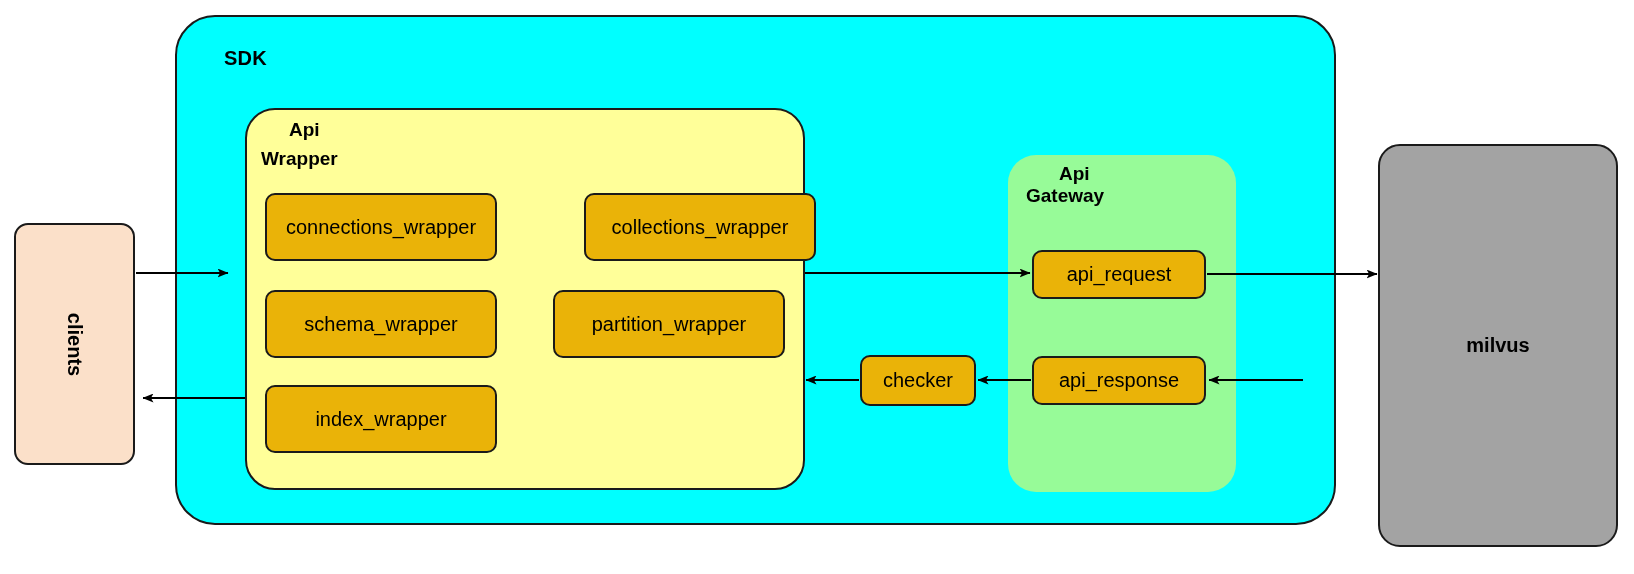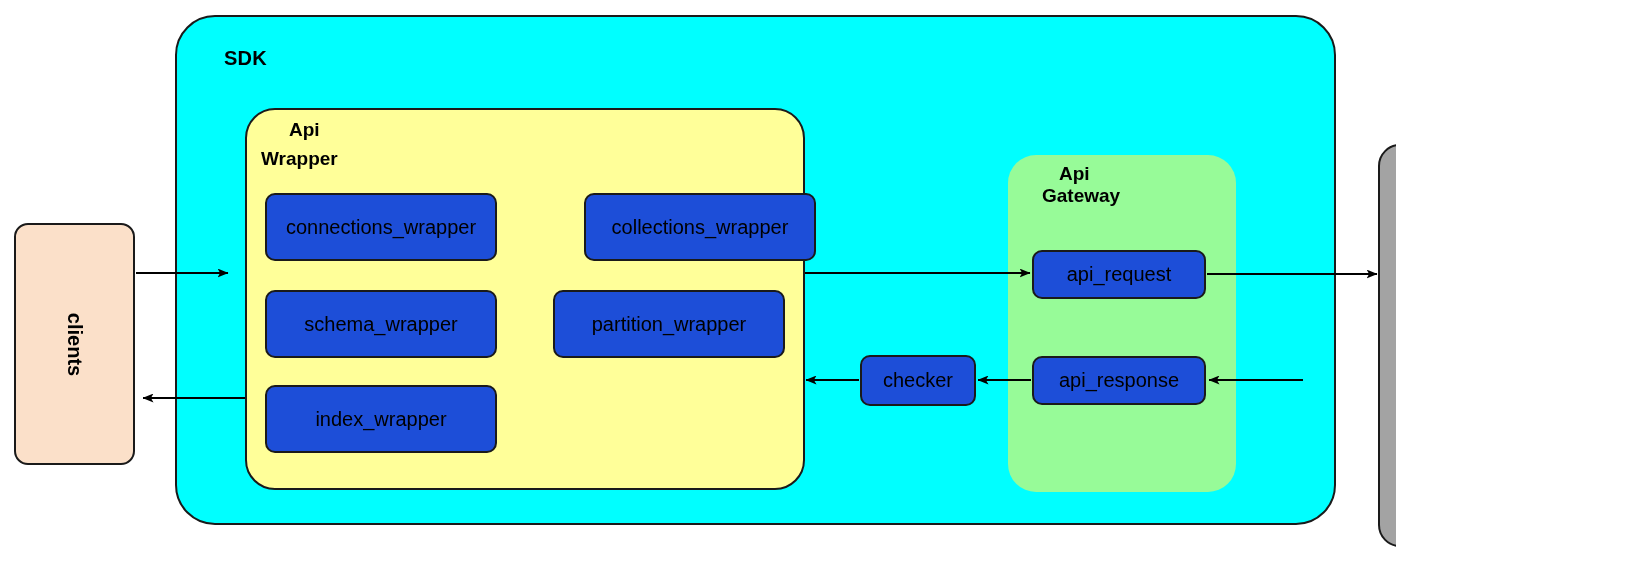--- a/index.html
+++ b/index.html
@@ -2,21 +2,21 @@
 <html><head>
 <meta charset="utf-8">
 <style>
   html, body {
     margin: 0;
     padding: 0;
     background: #ffffff;
   }
   #canvas {
     position: relative;
-    width: 1396px;
+    width: 1634px;
     height: 574px;
     background: #ffffff;
     font-family: "Liberation Sans", sans-serif;
     overflow: hidden;
   }
   .box {
     position: absolute;
     box-sizing: border-box;
     border: 2px solid #1a1a1a;
     display: flex;
@@ -66,25 +66,25 @@
     justify-content: flex-start;
   }
   #api-gateway-label {
     position: absolute;
     left: 18px; top: 8px;
     font-size: 19px; font-weight: bold; color: #000000;
     line-height: 1.18;
     width: 170px;
   }
   #api-gateway-label .l1 { display:block; padding-left: 33px; }
-  #api-gateway-label .l2 { display:block; padding-left: 0px; margin-left: 16px; }
+  #api-gateway-label .l2 { display:block; padding-left: 0px; }
 
   
   .node {
-    background: #1d4ed8;
+    background: #eab308;
     border-radius: 10px;
     font-size: 20px;
     color: #000000;
     text-align: center;
   }
   .w-node { width: 232px; height: 68px; }
 
   #node-connections_wrapper { left: 265px; top: 193px; }
   #node-collections_wrapper { left: 584px; top: 193px; }
   #node-schema_wrapper      { left: 265px; top: 290px; }

